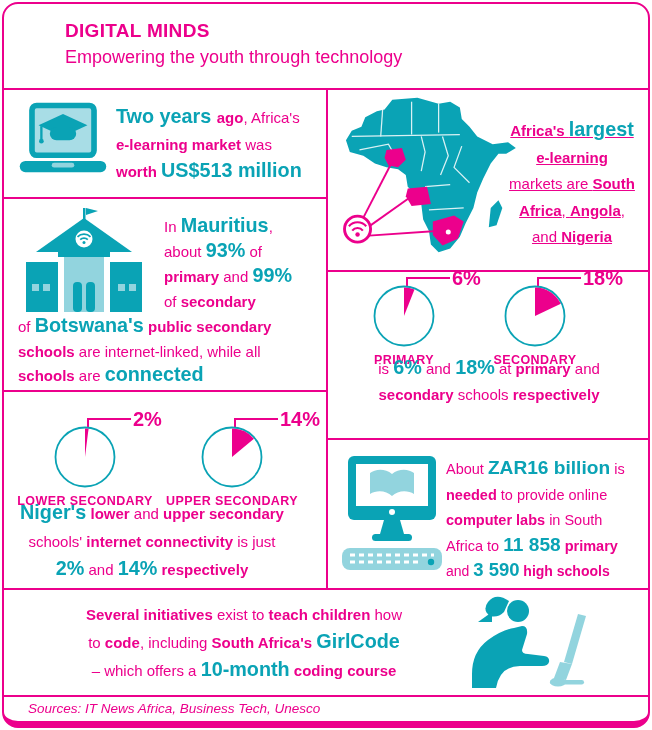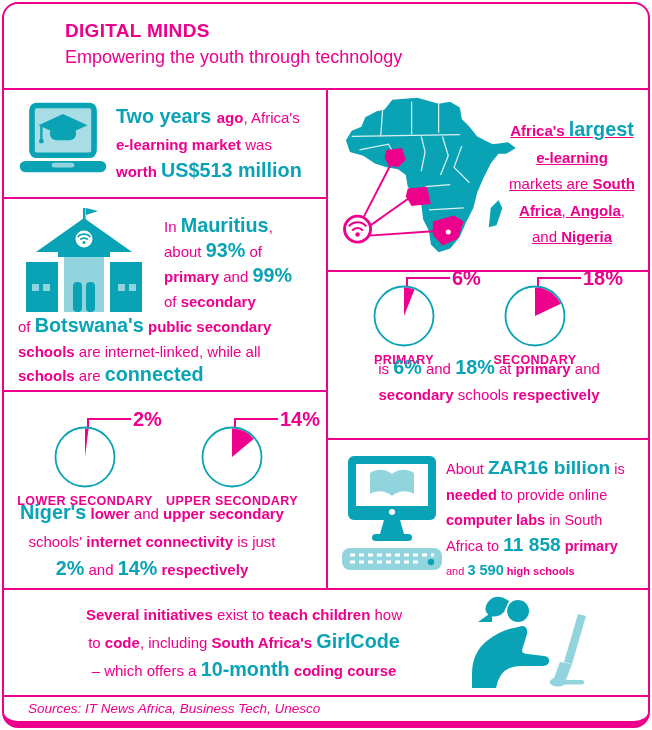--- a/index.html
+++ b/index.html
@@ -201,21 +201,21 @@
       <path d="M12,103 H96" stroke="#ffffff" stroke-width="3" stroke-dasharray="5,4"></path>
       <path d="M12,110 H84" stroke="#ffffff" stroke-width="3" stroke-dasharray="5,4"></path>
       <circle cx="93" cy="110" r="3.2" fill="#0AA3B5"></circle>
     </g>
   </svg>
   <div class="txt" style="left:446px;top:457px;">
     <div class="tline" style="line-height:25.5px;font-size:14.5px"><span class="seg-r">About </span><span class="seg-t">ZAR16 billion</span><span class="seg-r"> is</span></div>
     <div class="tline" style="line-height:25.5px;font-size:14.5px"><span class="seg-b">needed</span><span class="seg-r"> to provide online</span></div>
     <div class="tline" style="line-height:25.5px;font-size:14.5px"><span class="seg-b">computer labs</span><span class="seg-r"> in South</span></div>
     <div class="tline" style="line-height:25.5px;font-size:14.5px"><span class="seg-r">Africa to </span><span class="seg-t">11 858</span><span class="seg-b"> primary</span></div>
-    <div class="tline" style="line-height:25.5px;font-size:11px"><span class="seg-r">and </span><span class="seg-t">3 590</span><span class="seg-b"> high schools</span></div>
+    <div class="tline" style="line-height:25.5px;font-size:14px"><span class="seg-r">and </span><span class="seg-t">3 590</span><span class="seg-b"> high schools</span></div>
   </div>
 
   <div class="txt center" style="left:28px;top:601px;width:432px;">
     <div class="tline" style="line-height:28px"><span class="seg-b">Several initiatives</span><span class="seg-r"> exist to </span><span class="seg-b">teach children</span><span class="seg-r"> how</span></div>
     <div class="tline" style="line-height:28px"><span class="seg-r">to </span><span class="seg-b">code</span><span class="seg-r">, including </span><span class="seg-b">South Africa's </span><span class="seg-t">GirlCode</span></div>
     <div class="tline" style="line-height:28px"><span class="seg-r">– which offers a </span><span class="seg-t">10-month</span><span class="seg-b"> coding course</span></div>
   </div>
   <svg class="abs" style="left:470px;top:596px;" width="118" height="92" viewBox="0 0 118 92">
     <g fill="#0AA3B5">
       <path d="M39,5 Q26,-4 18,6 Q12,14 20,20 Q28,22 34,16 Z"></path>

